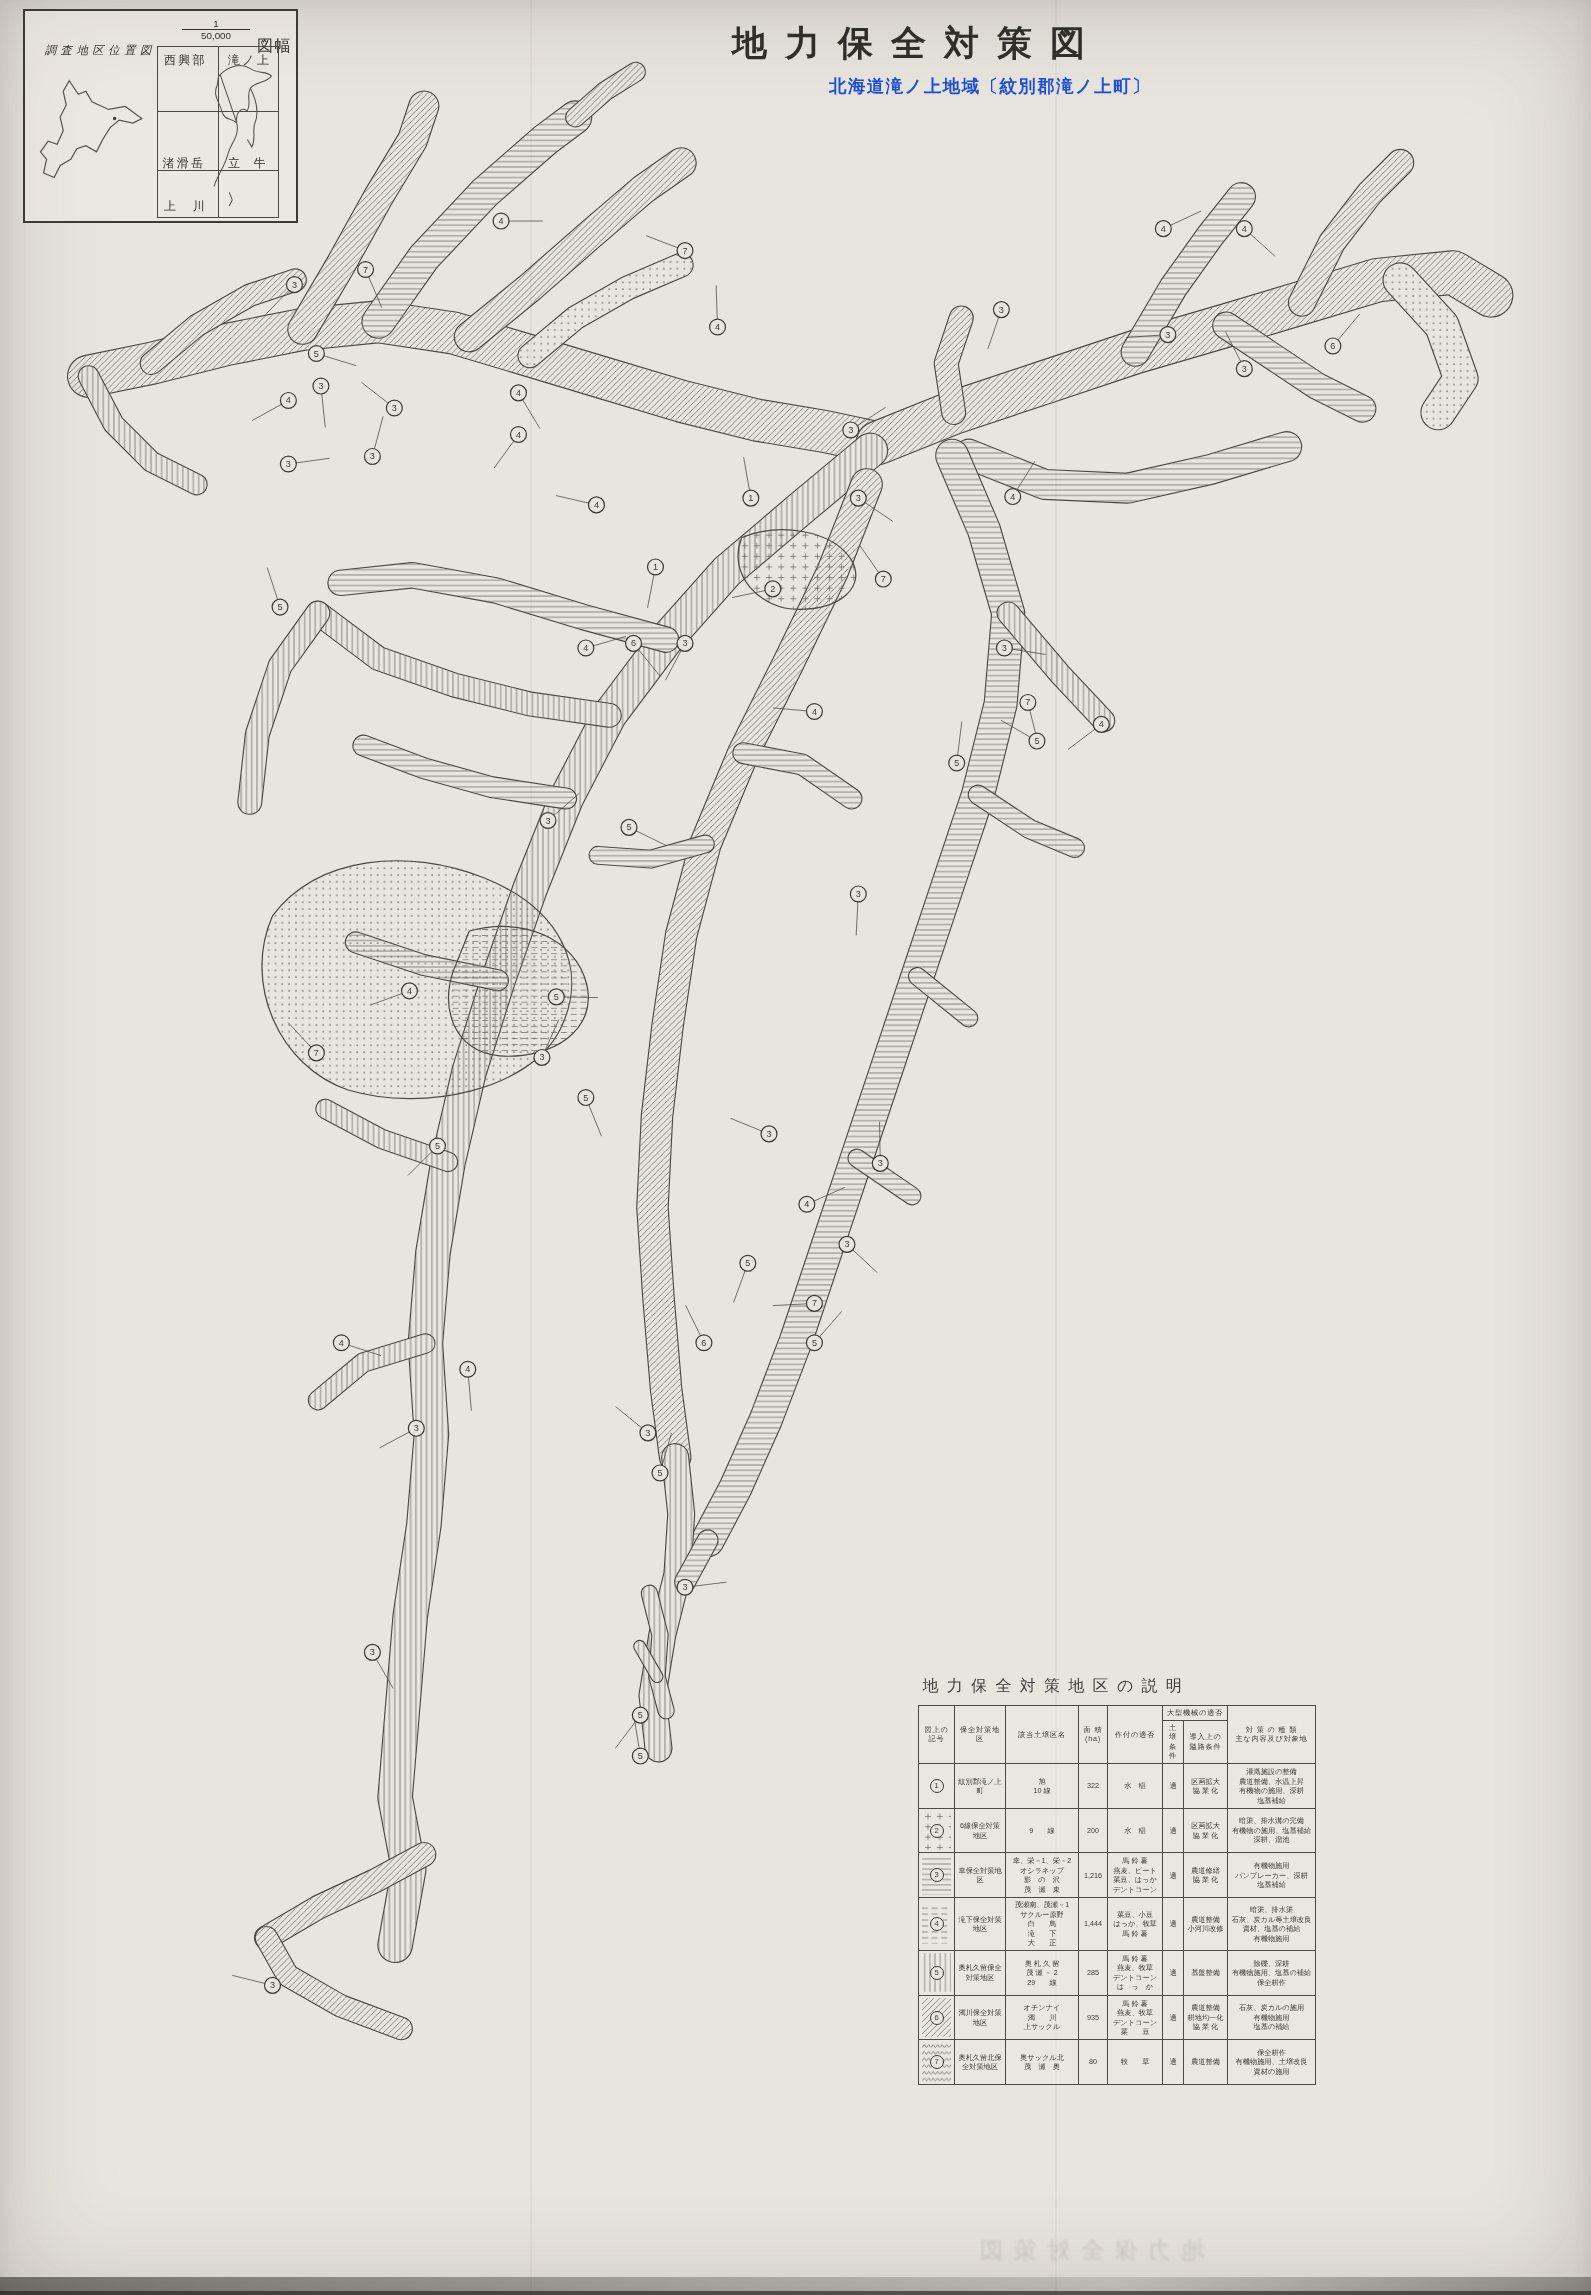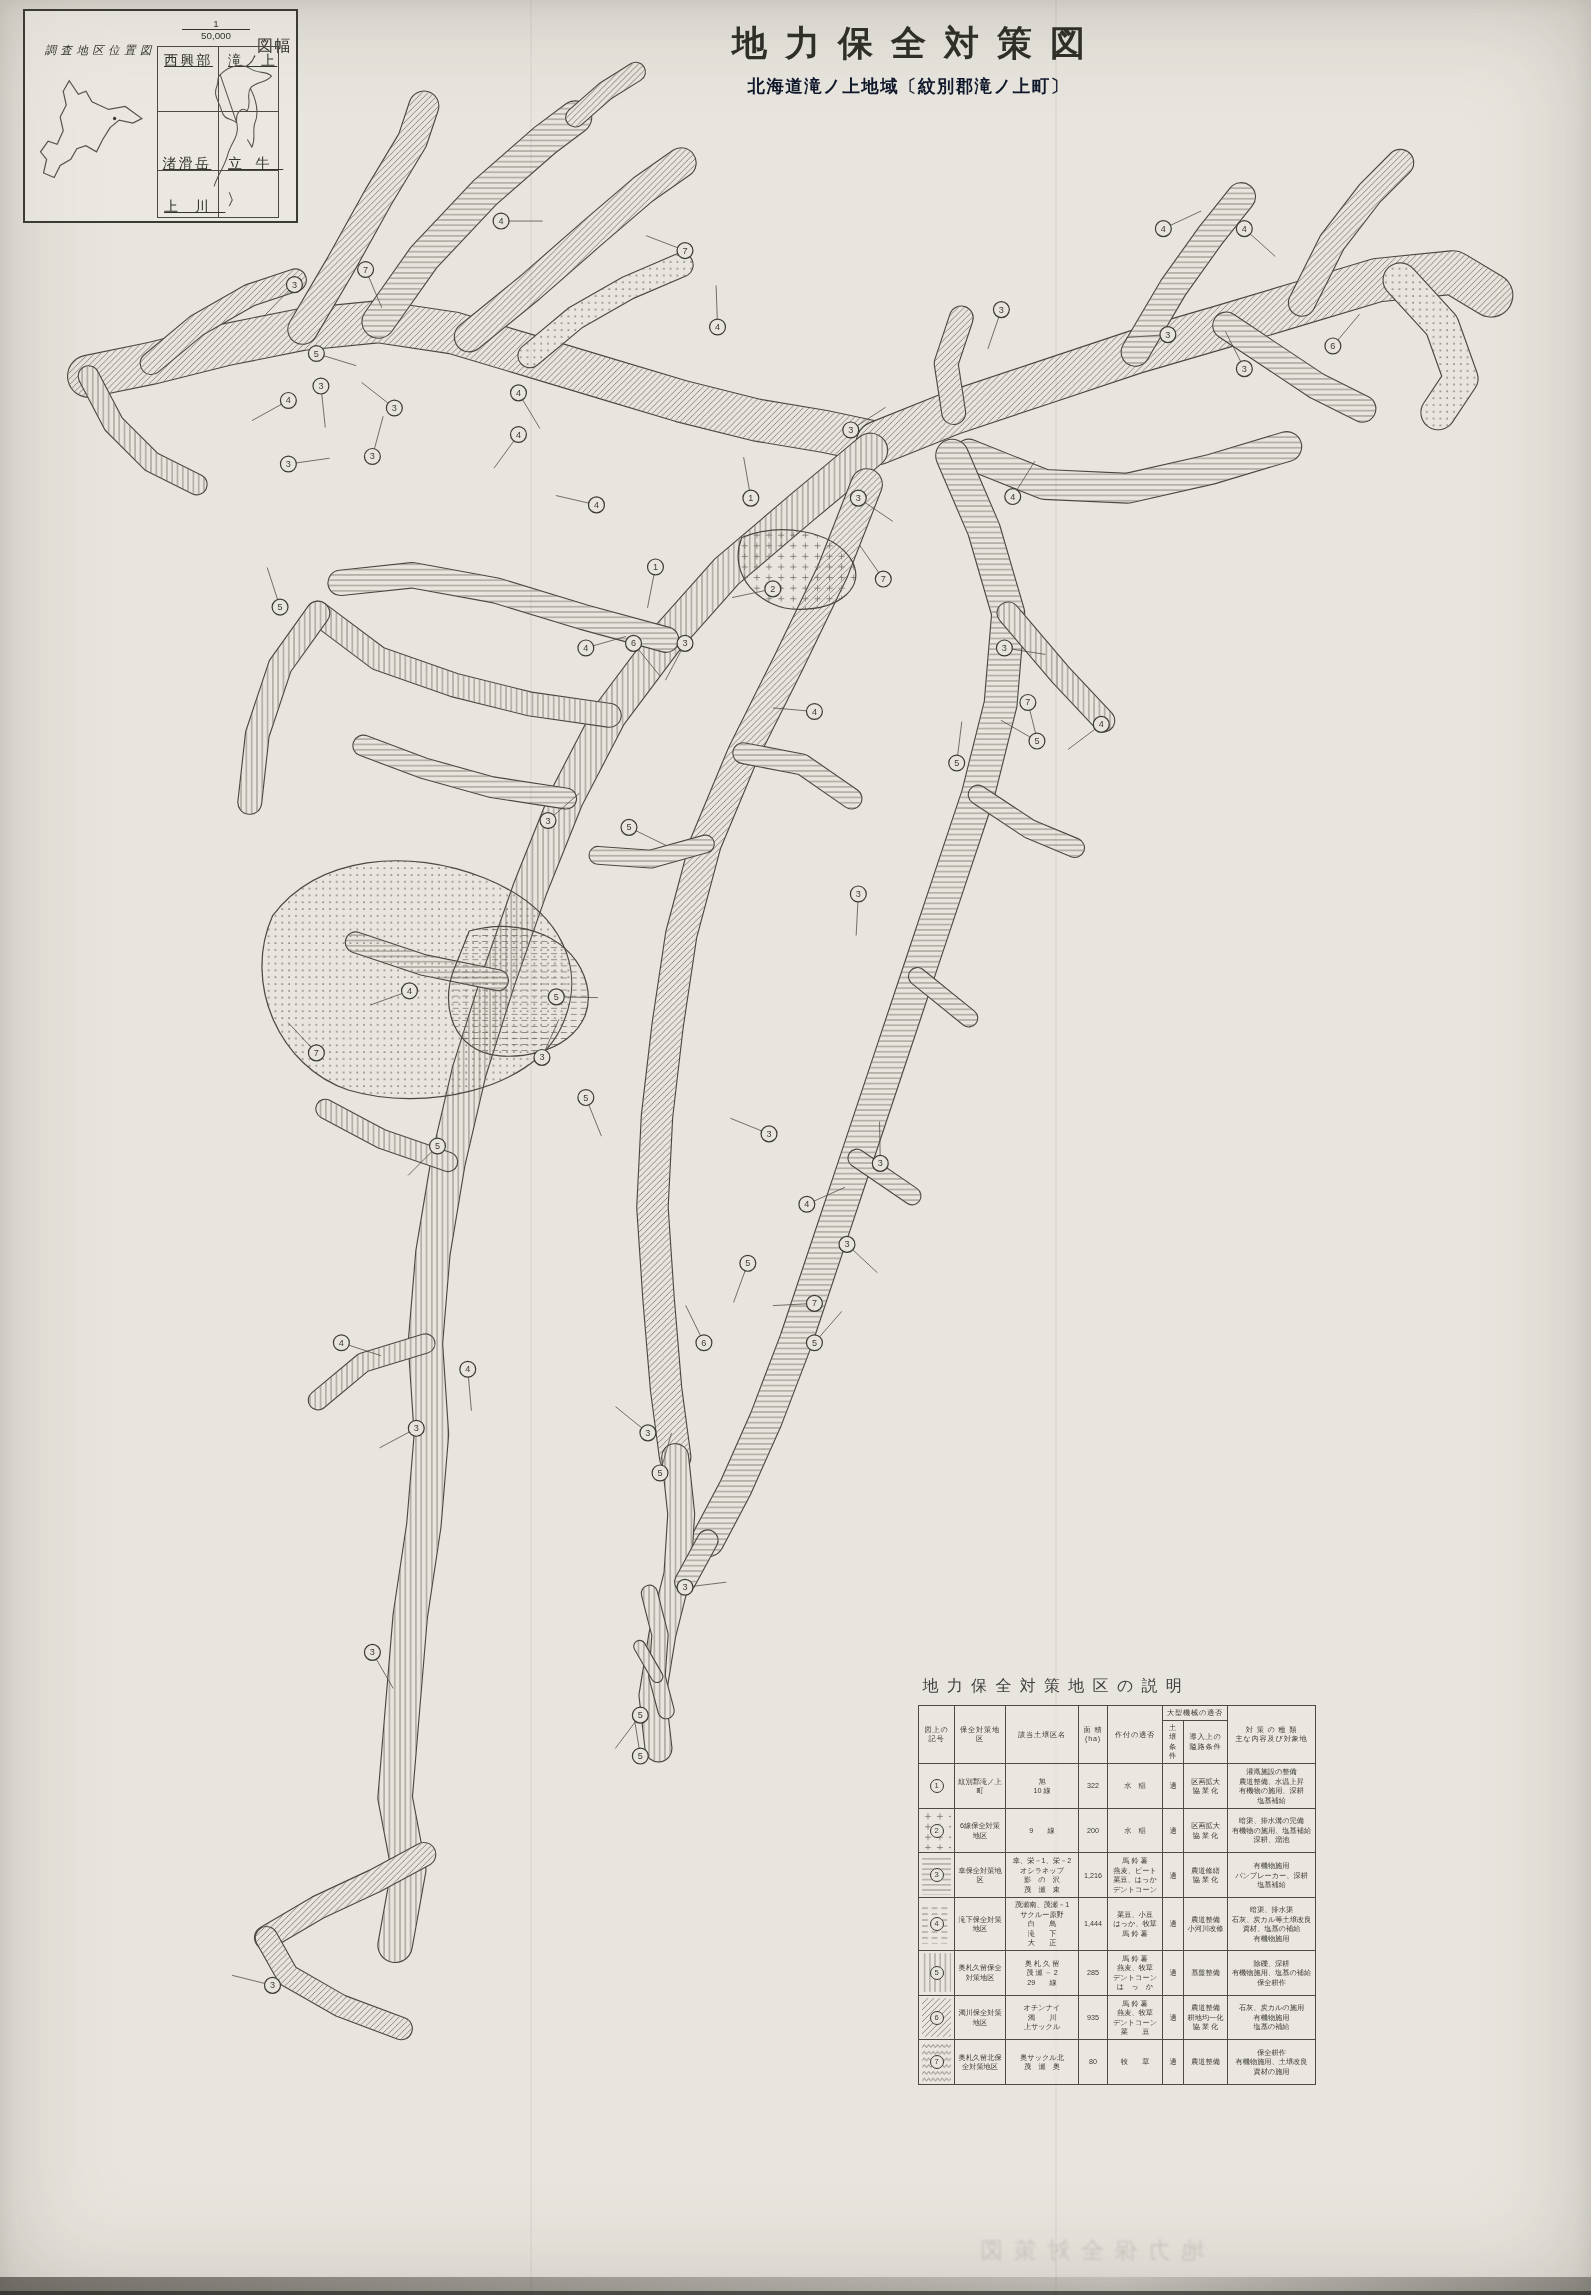--- a/index.html
+++ b/index.html
@@ -16,34 +16,34 @@
   .bottom-band{position:absolute;left:0;right:0;bottom:0;height:18px;z-index:7;
     background:linear-gradient(90deg,rgba(52,50,44,.62),rgba(52,50,44,.30) 45%,rgba(52,50,44,.15) 70%,rgba(52,50,44,.45));}
   .bottom-line{position:absolute;left:0;right:0;bottom:0;height:3.8px;background:rgba(35,33,28,.65);z-index:8;}
   .ghost-title{position:absolute;left:969px;top:2235px;z-index:2;
     font-size:23px;letter-spacing:10.6px;color:rgba(80,76,66,.16);
     transform:scaleX(-1);filter:blur(0.9px);}
 
   
   .title-block{position:absolute;left:666px;top:19.7px;width:485px;text-align:center;z-index:10;}
   .map-title{font-size:35px;font-weight:bold;letter-spacing:18px;color:#2f2e28;white-space:nowrap;margin-right:-18px;}
-  .map-subtitle{font-size:17.4px;font-weight:bold;letter-spacing:1.5px;color:#0f172a;margin-top:7.6px;white-space:nowrap;}
+  .map-subtitle{font-size:17.4px;font-weight:bold;letter-spacing:1.5px;color:#1d4ed8;margin-top:7.6px;white-space:nowrap;text-align:right;}
 
   
   .inset{position:absolute;left:23px;top:9px;width:271px;height:210px;
     border:2.3px solid #3c3a34;background:rgba(236,233,226,.6);z-index:10;}
   .inset-title{position:absolute;left:19.7px;top:32px;font-size:11.4px;letter-spacing:4.5px;color:#34332d;font-style:italic;}
   .fraction{position:absolute;left:157px;top:7.6px;width:68px;text-align:center;font-size:9.8px;color:#34332d;}
   .fraction .num{display:block;line-height:10.6px;}
   .fraction .den{display:block;border-top:1.1px solid #34332d;line-height:12px;}
   .fraction-label{position:absolute;left:232px;top:16.7px;font-size:16px;letter-spacing:1.5px;color:#34332d;margin-top:8px;}
   .sheet-grid{position:absolute;left:132px;top:35px;width:120px;height:170px;border:1.1px solid #4b4942;}
   .sheet-grid .vline{position:absolute;left:50%;top:0;bottom:0;width:1.1px;background:#4b4942;}
   .sheet-grid .hline{position:absolute;left:0;right:0;height:1.1px;background:#4b4942;}
-  .cell-label{position:absolute;font-size:14px;letter-spacing:2.3px;color:#34332d;white-space:nowrap;text-decoration:underline;}
+  .cell-label{position:absolute;font-size:12px;letter-spacing:2.3px;color:#34332d;white-space:nowrap;}
   .inset svg{position:absolute;}
 
   
   .legend-wrap{position:absolute;left:918px;top:1676px;z-index:10;}
   .legend-title{font-size:16px;letter-spacing:8.3px;color:#404040;margin:0 0 7.6px 4.5px;white-space:nowrap;}
   table.legend{border-collapse:collapse;width:397px;table-layout:fixed;background:rgba(235,232,225,.55);}
   table.legend th,table.legend td{border:1.1px solid #4c4a42;padding:2.3px 3px;
     font-size:7.2px;line-height:1.32;font-weight:normal;vertical-align:middle;}
   table.legend th{text-align:center;letter-spacing:0.8px;}
   td.c{text-align:center;}

